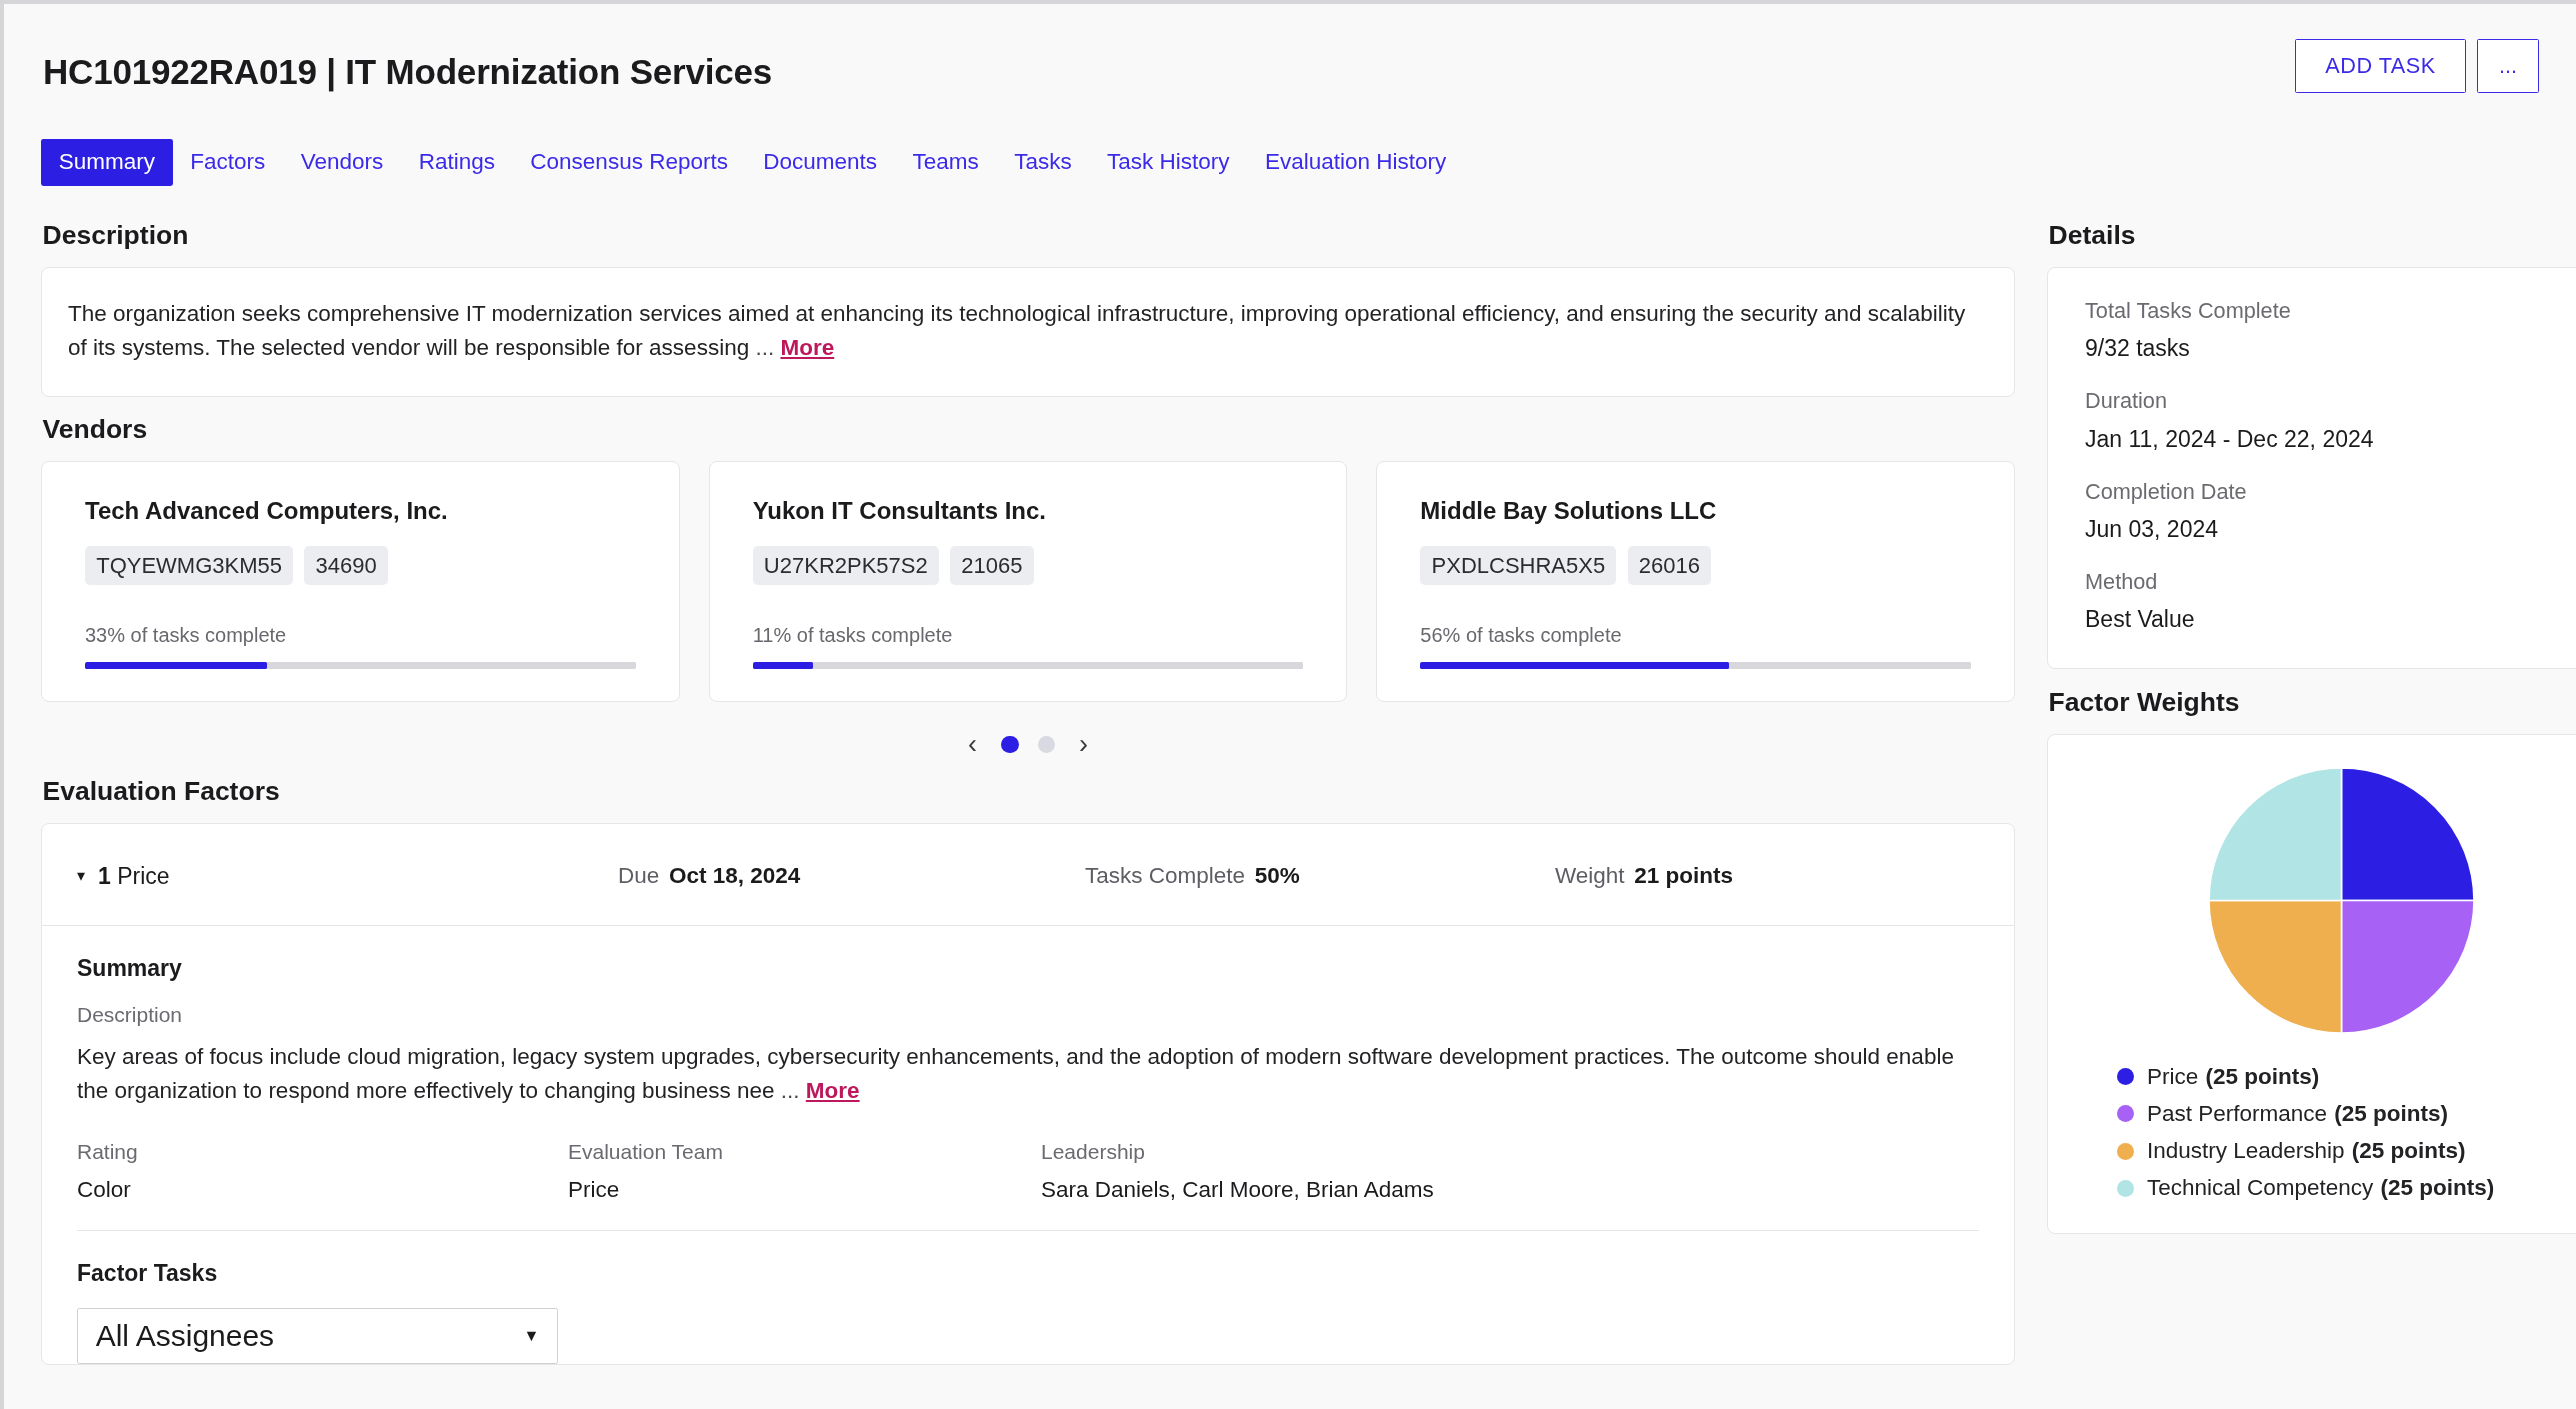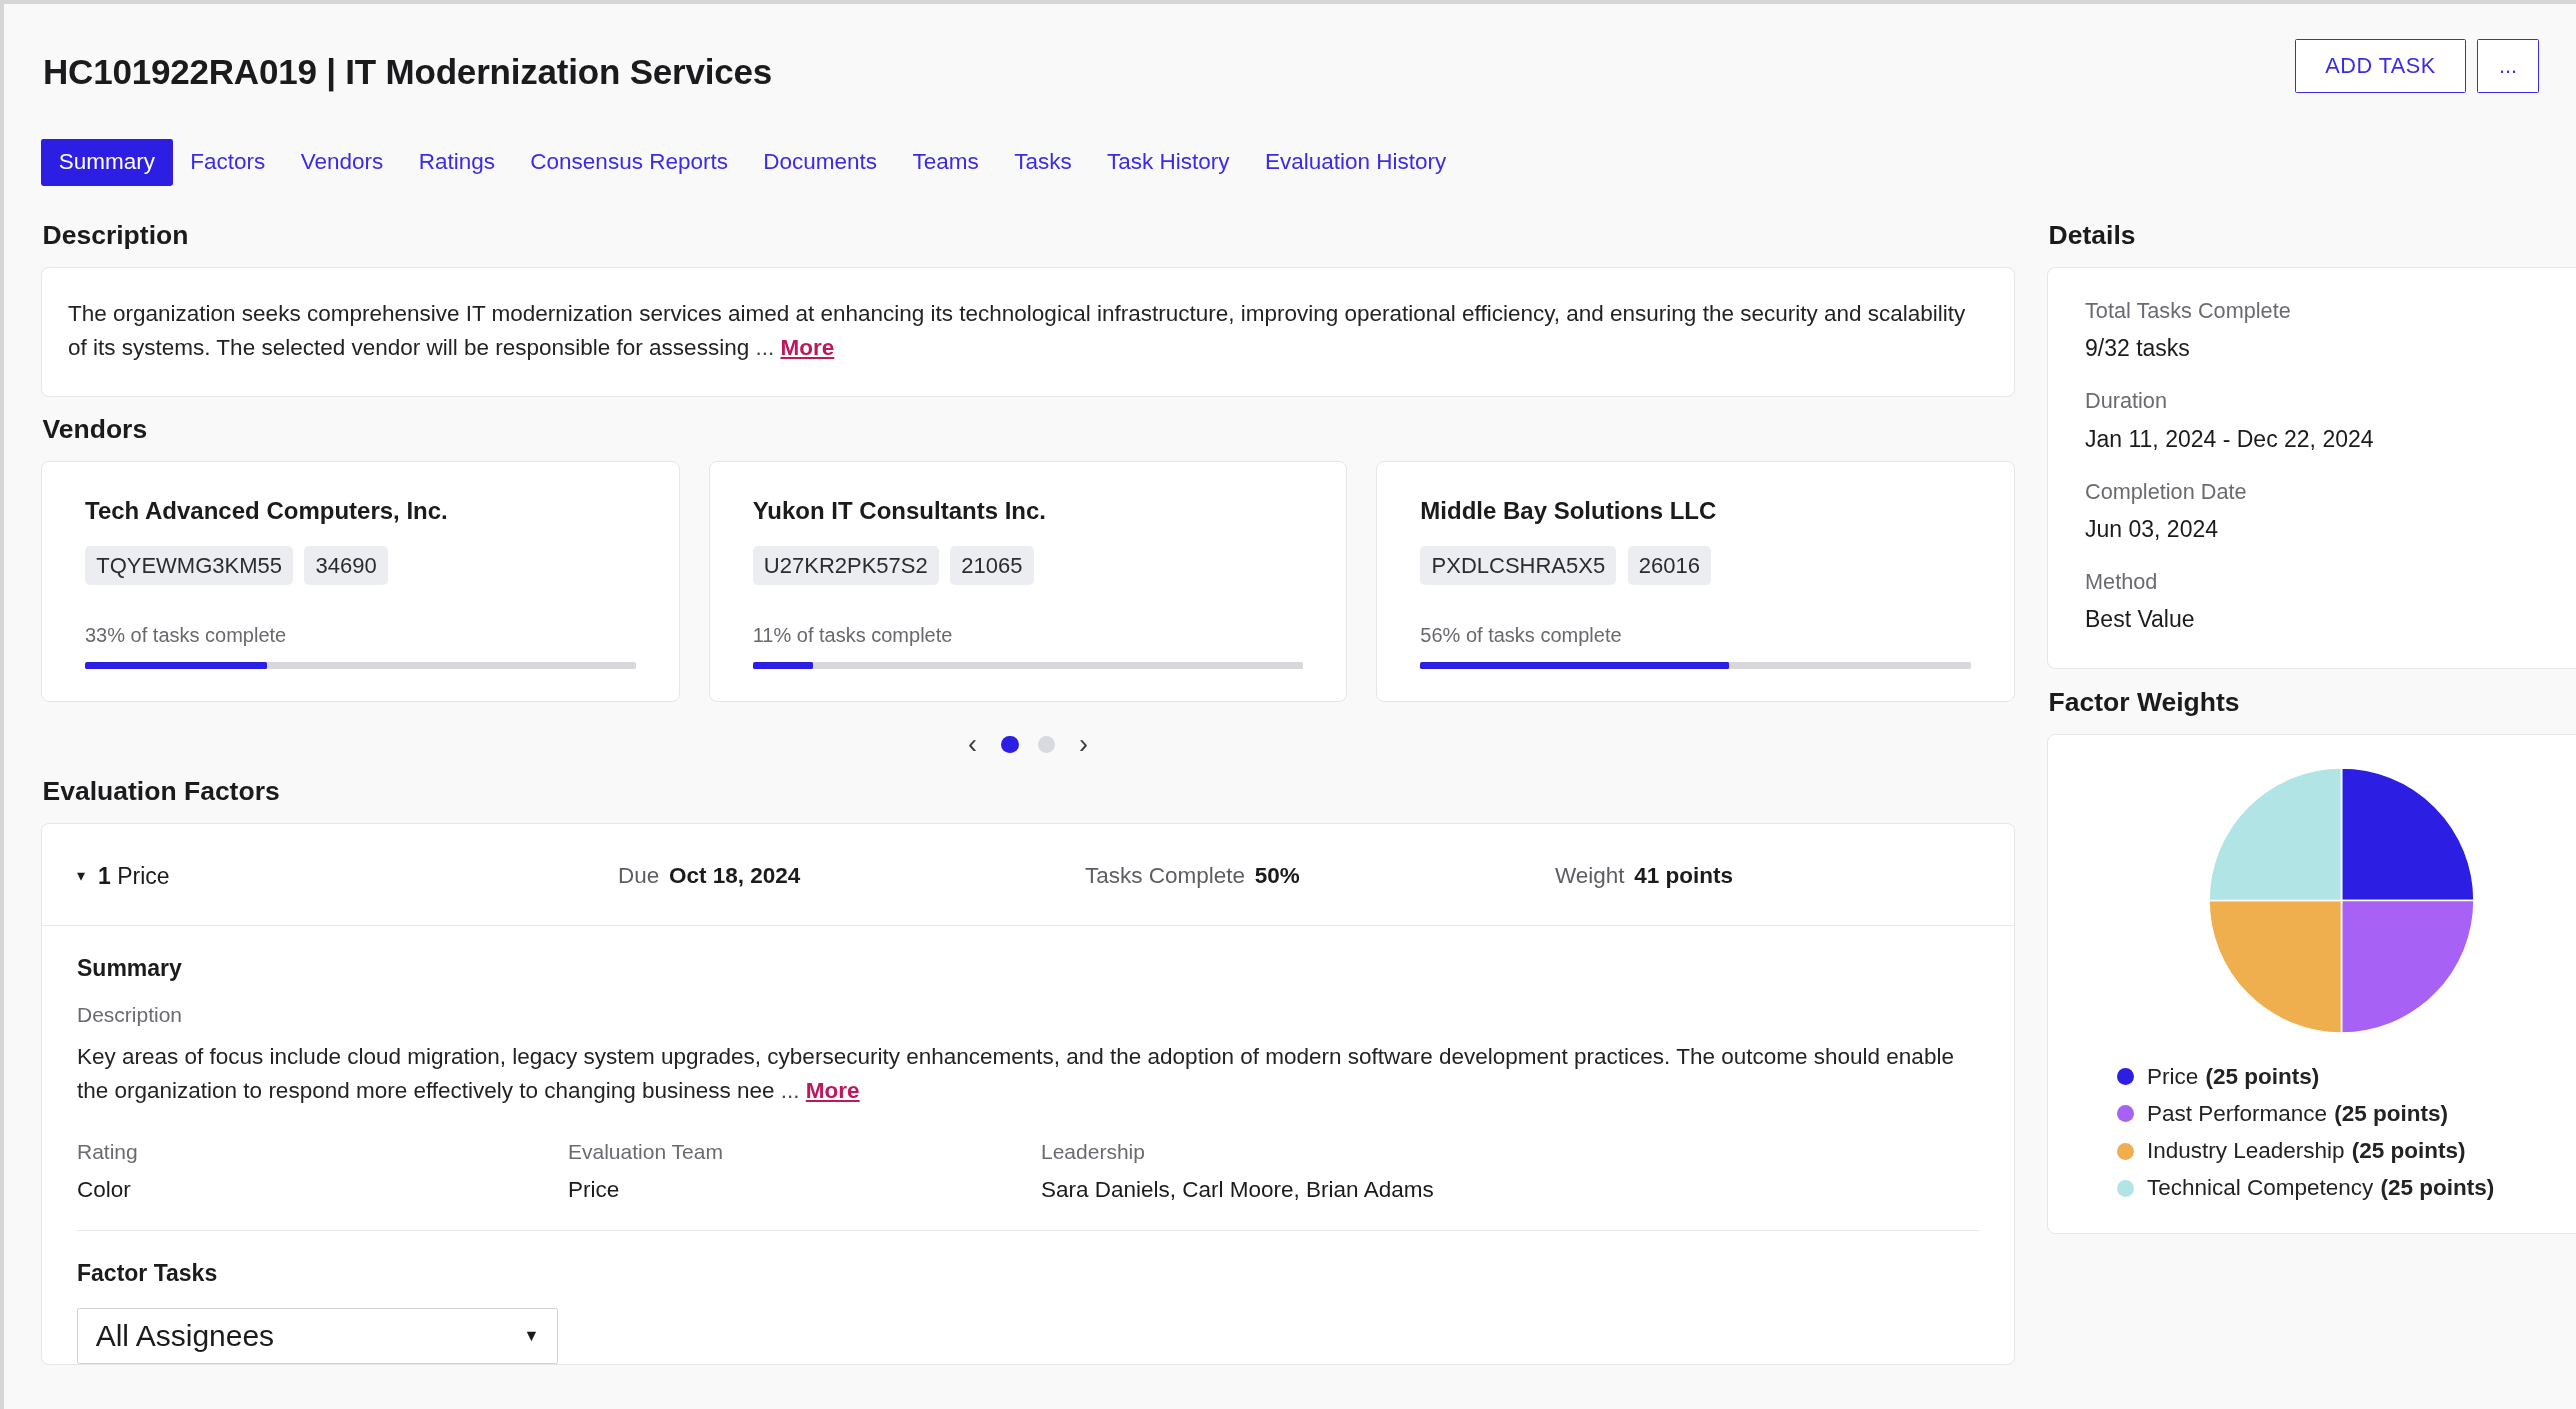--- a/index.html
+++ b/index.html
@@ -405,21 +405,21 @@
 
       <div class="section-title">Evaluation Factors</div>
 
       <div class="card factor-card">
 
         <div class="factor-head">
           <span class="caret">▾</span>
           <span class="factor-title"><b>1</b> <span>Price</span></span>
           <span class="fh-item fh-due"><span>Due</span><b>Oct 18, 2024</b></span>
           <span class="fh-item fh-tasks"><span>Tasks Complete</span><b>50%</b></span>
-          <span class="fh-item fh-weight"><span>Weight</span><b>41 points</b></span>
+          <span class="fh-item fh-weight"><span>Weight</span><b>21 points</b></span>
         </div>
 
         <div class="factor-body">
           <div class="sub-title">Summary</div>
           <div class="field-label">Description</div>
           <div class="factor-desc">
             <span>Key areas of focus include cloud migration, legacy system upgrades, cybersecurity enhancements, and the adoption of modern software development practices. The outcome should enable the organization to respond more effectively to changing business nee</span>
             <span class="ellipsis">...</span>
             <span class="more-link">More</span>
           </div>

